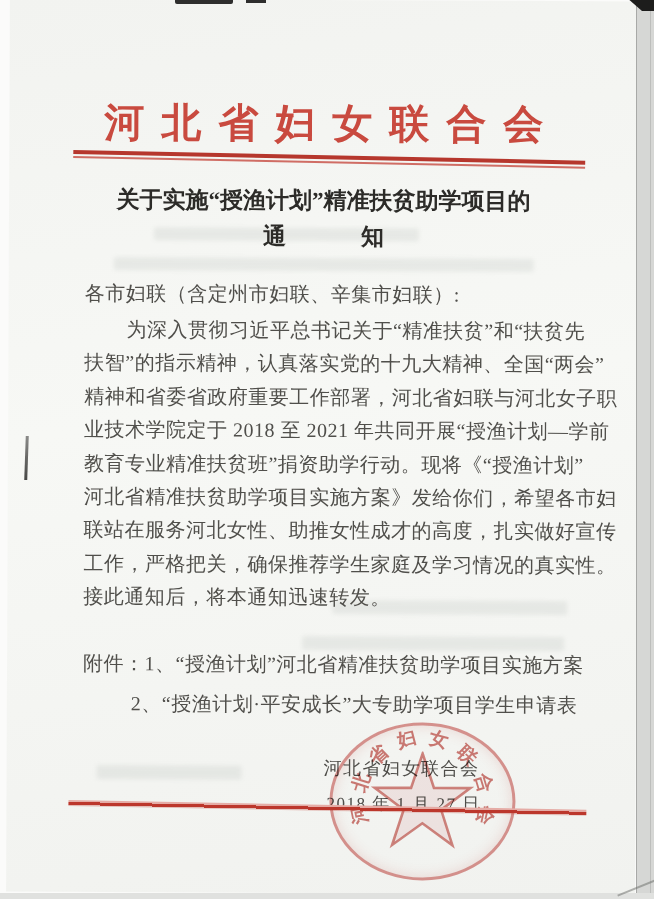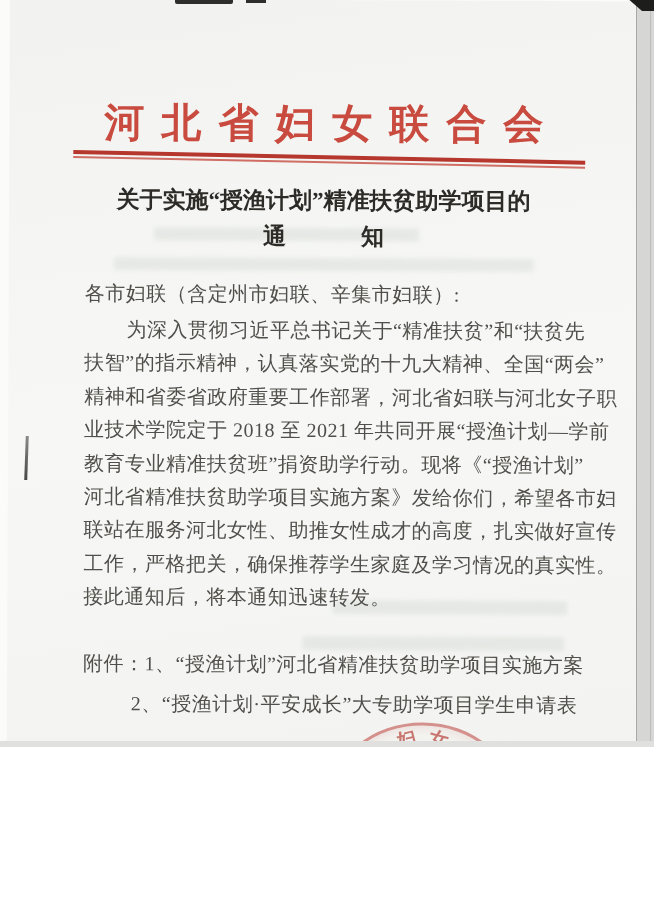--- a/index.html
+++ b/index.html
@@ -1,17 +1,17 @@
 <!DOCTYPE html>
 <html style="--header_red: #c94a3f; --rule_red: #b6372d; --seal_red: #c9544b; --artifact_red: #bc372c; --title_ink: #2c2b28; --body_ink: #504f4b; --paper: #f5f6f3;"><head>
 <meta charset="utf-8">
 <style>
   html,body{margin:0;padding:0;background:#ffffff;}
   .scan{
-    position:relative;width:654px;height:747px;overflow:hidden;
+    position:relative;width:654px;height:899px;overflow:hidden;
     background:#fbfbfa;
     font-family:"Liberation Serif","DejaVu Serif",serif;
   }
   
   .edge-right{position:absolute;right:0;top:0;width:17px;height:100%;
     background:#d6d7d5;border-left:1px solid #a8a9a7;z-index:6;}
   .edge-right-inner{position:absolute;right:3px;top:0;width:1px;height:100%;background:#bdbebc;}
   .edge-bottom{position:absolute;left:0;bottom:0;width:100%;height:6px;background:#e0e1df;z-index:6;}
   .wedge-topright{position:absolute;right:0;top:0;width:30px;height:11px;background:#1d1d1c;
     clip-path:polygon(18% 0,100% 0,100% 100%,60% 100%);z-index:7;}

